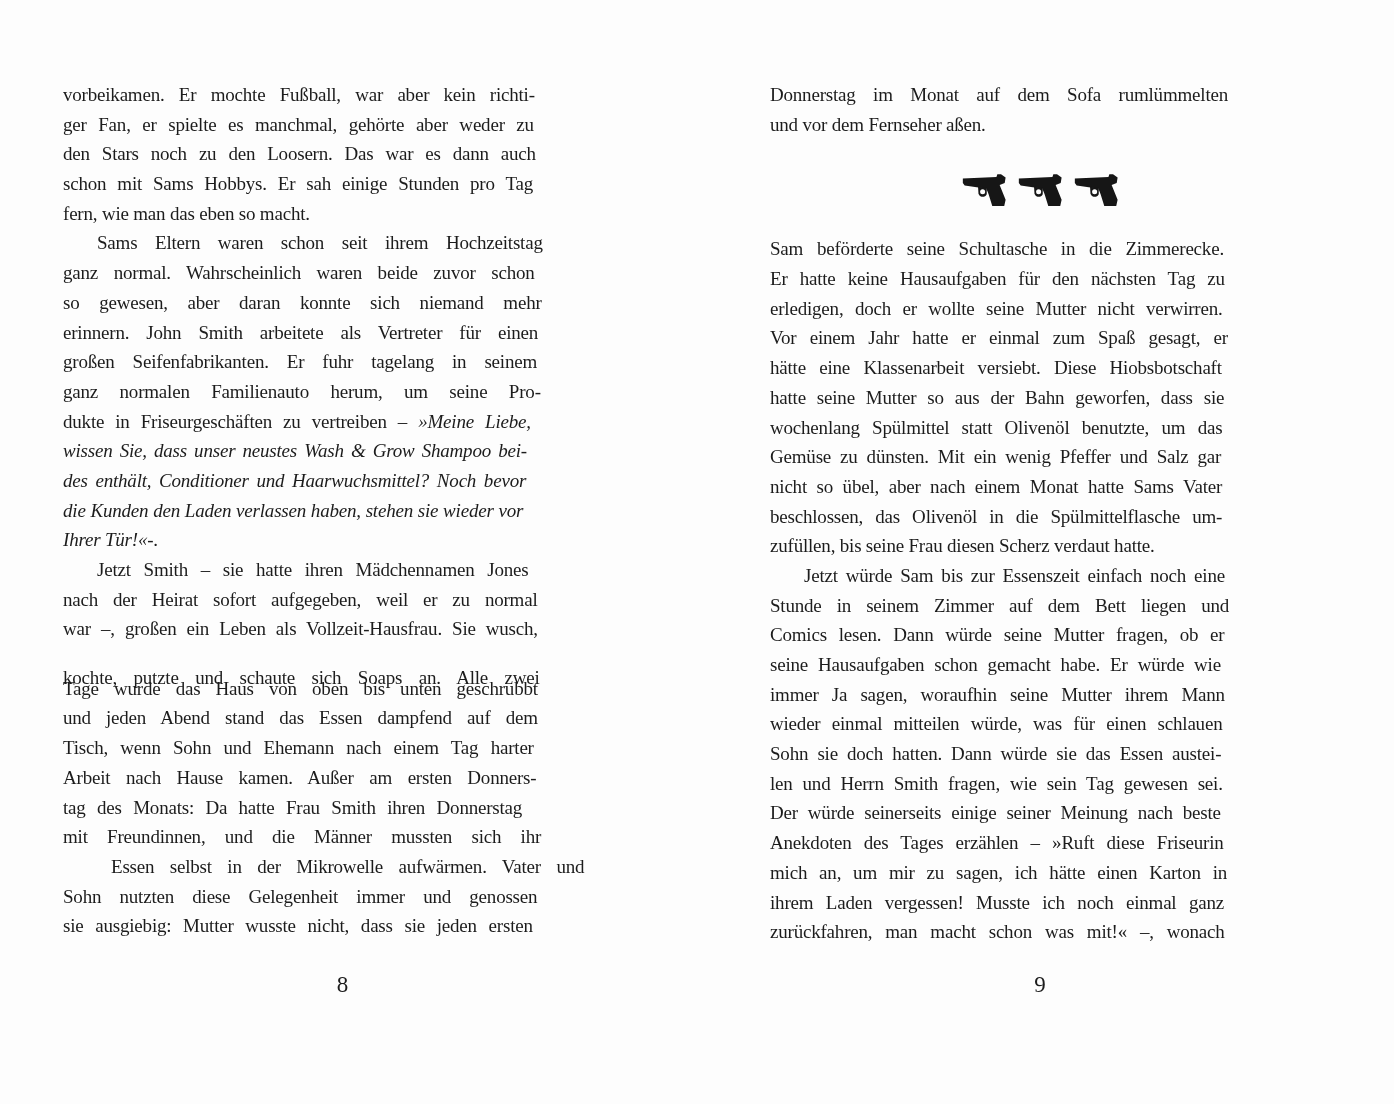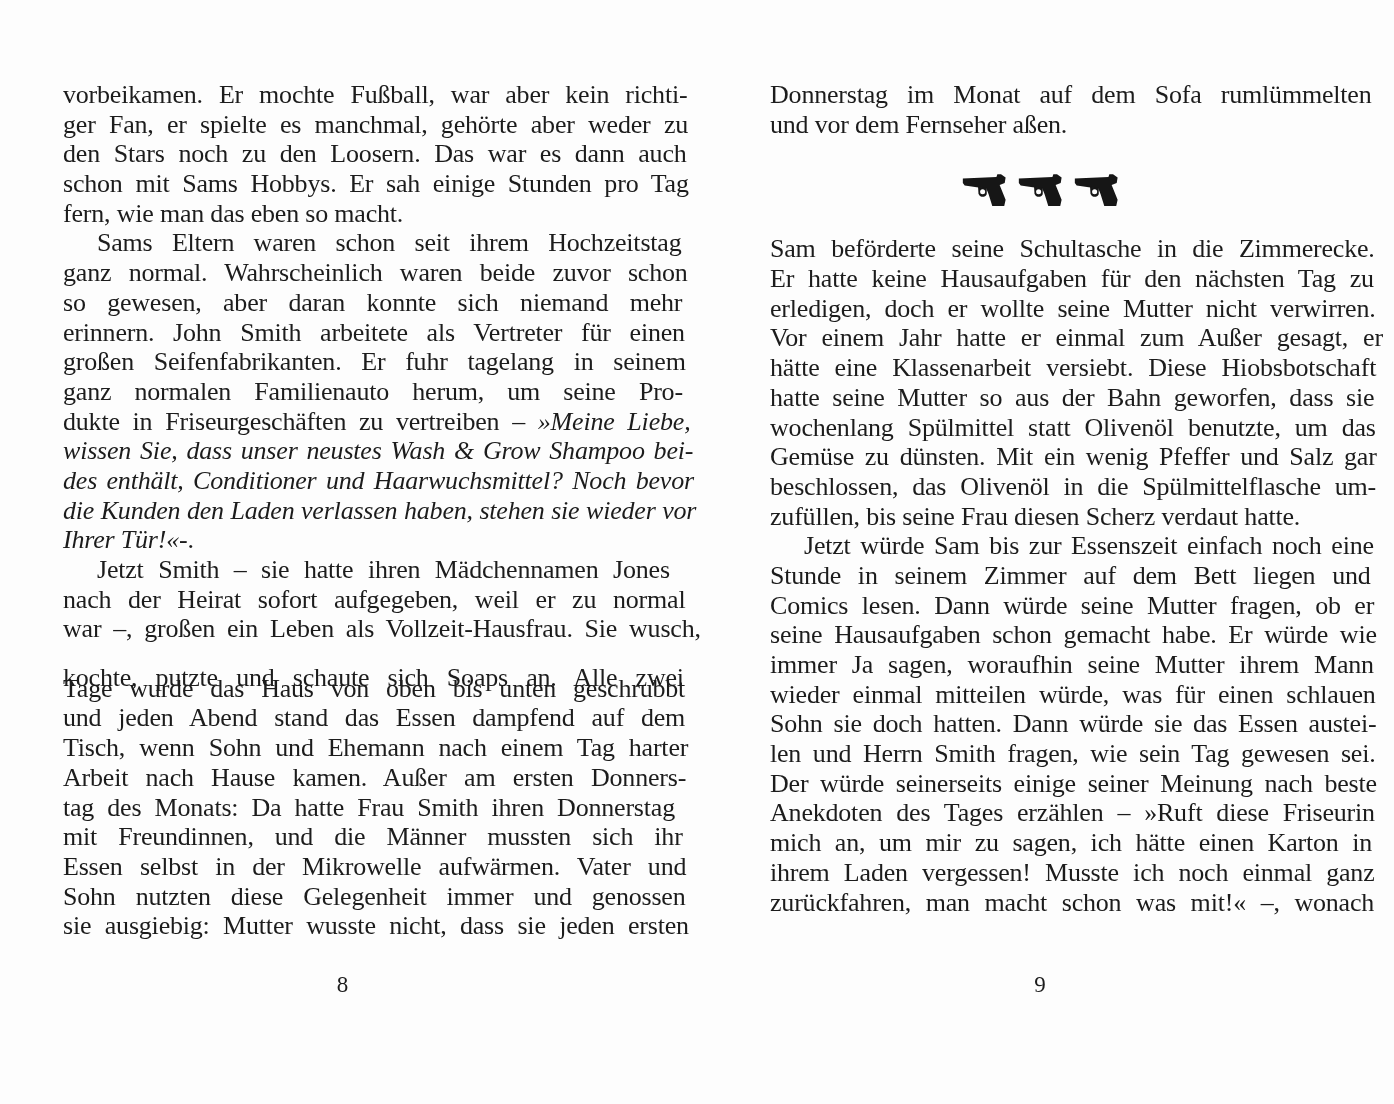--- a/index.html
+++ b/index.html
@@ -9,21 +9,21 @@
     position:relative;
     font-family:"Liberation Serif","DejaVu Serif",serif;
     color:#1c1c1c;
     overflow:hidden;
   }
   .page{position:absolute;top:80px;}
   #page-left{left:63px;width:559px;}
   #page-right{left:770px;width:540px;}
   .line{
     height:29.7px;line-height:29.7px;
-    font-size:26px;letter-spacing:-0.2px;
+    font-size:19px;letter-spacing:-0.2px;
     white-space:nowrap;
   }
   .line.indent{padding-left:34px;}
   .inner{display:inline-block;white-space:nowrap;}
   .it{font-style:italic;}
   .gun-divider{
     height:95px;box-sizing:border-box;padding-top:6px;
     display:flex;align-items:center;justify-content:center;gap:10px;
   }
   .gun-divider svg{display:block;}
@@ -58,21 +58,21 @@
         <div class="line indent"><span class="inner" style="word-spacing: 8.21px;">Jetzt Smith – sie hatte ihren Mädchennamen Jones</span></div>
         <div class="line"><span class="inner" style="word-spacing: 10.43px;">nach der Heirat sofort aufgegeben, weil er zu normal</span></div>
         <div class="line"><span class="inner" style="word-spacing: 5.54px;">war –, großen ein Leben als Vollzeit-Hausfrau. Sie wusch,</span></div>
         <div class="line"><span class="inner" style="word-spacing: 11.91px; margin-top: 19px;">kochte, putzte und schaute sich Soaps an. Alle zwei</span></div>
         <div class="line"><span class="inner" style="word-spacing: 10.62px;">Tage wurde das Haus von oben bis unten geschrubbt</span></div>
         <div class="line"><span class="inner" style="word-spacing: 10.55px;">und jeden Abend stand das Essen dampfend auf dem</span></div>
         <div class="line"><span class="inner" style="word-spacing: 7.69px;">Tisch, wenn Sohn und Ehemann nach einem Tag harter</span></div>
         <div class="line"><span class="inner" style="word-spacing: 11px;">Arbeit nach Hause kamen. Außer am ersten Donners-</span></div>
         <div class="line"><span class="inner" style="word-spacing: 6.85px;">tag des Monats: Da hatte Frau Smith ihren Donnerstag</span></div>
         <div class="line"><span class="inner" style="word-spacing: 14.79px;">mit Freundinnen, und die Männer mussten sich ihr</span></div>
-        <div class="line"><span class="inner" style="word-spacing: 10.93px;">Essen selbst in der Mikrowelle aufwärmen. Vater und</span></div>
+        <div class="line"><span class="inner" style="word-spacing: 10.93px; margin-left: 48px;">Essen selbst in der Mikrowelle aufwärmen. Vater und</span></div>
         <div class="line"><span class="inner" style="word-spacing: 13.68px;">Sohn nutzten diese Gelegenheit immer und genossen</span></div>
         <div class="line"><span class="inner" style="word-spacing: 7.18px;">sie ausgiebig: Mutter wusste nicht, dass sie jeden ersten</span></div>
       </div>
     <div class="page-number">8</div>
   </div>
 
   <div class="page" id="page-right">
     <div class="text-block" id="right-text-top">
         <div class="line"><span class="inner" style="word-spacing: 12.93px;">Donnerstag im Monat auf dem Sofa rumlümmelten</span></div>
         <div class="line end"><span class="inner">und vor dem Fernseher aßen.</span></div>
@@ -93,25 +93,26 @@
         <path fill="#161616" d="M4,14 L77,11 L79,5 L87,5 L97,12 L95,24 L84,28 L97,60 L94,74 L68,74 L60,48 L55,36 L34,33 L8,29 L4,24 Z"></path>
         <path fill="#161616" d="M56,34 L37,32 L38,47 C42,56 52,56 56,48 Z"></path>
         <circle cx="47" cy="43" r="5.5" fill="#fdfdfd"></circle>
       </svg>
     </div>
 
     <div class="text-block" id="right-text-bottom">
         <div class="line"><span class="inner" style="word-spacing: 9.21px;">Sam beförderte seine Schultasche in die Zimmerecke.</span></div>
         <div class="line"><span class="inner" style="word-spacing: 7.56px;">Er hatte keine Hausaufgaben für den nächsten Tag zu</span></div>
         <div class="line"><span class="inner" style="word-spacing: 6.91px;">erledigen, doch er wollte seine Mutter nicht verwirren.</span></div>
-        <div class="line"><span class="inner" style="word-spacing: 8.64px;">Vor einem Jahr hatte er einmal zum Außer gesagt, er</span></div>
+        <div class="line"><span class="inner" style="word-spacing: 8.64px;">Vor einem Jahr hatte er einmal zum Spaß gesagt, er</span></div>
         <div class="line"><span class="inner" style="word-spacing: 8.78px;">hätte eine Klassenarbeit versiebt. Diese Hiobsbotschaft</span></div>
         <div class="line"><span class="inner" style="word-spacing: 6.39px;">hatte seine Mutter so aus der Bahn geworfen, dass sie</span></div>
         <div class="line"><span class="inner" style="word-spacing: 7.77px;">wochenlang Spülmittel statt Olivenöl benutzte, um das</span></div>
         <div class="line"><span class="inner" style="word-spacing: 4.45px;">Gemüse zu dünsten. Mit ein wenig Pfeffer und Salz gar</span></div>
+        <div class="line"><span class="inner" style="word-spacing: 5.02px;">nicht so übel, aber nach einem Monat hatte Sams Vater</span></div>
         <div class="line"><span class="inner" style="word-spacing: 7.59px;">beschlossen, das Olivenöl in die Spülmittelflasche um-</span></div>
         <div class="line end"><span class="inner">zufüllen, bis seine Frau diesen Scherz verdaut hatte.</span></div>
         <div class="line indent"><span class="inner" style="word-spacing: 3.4px;">Jetzt würde Sam bis zur Essenszeit einfach noch eine</span></div>
         <div class="line"><span class="inner" style="word-spacing: 10.55px;">Stunde in seinem Zimmer auf dem Bett liegen und</span></div>
         <div class="line"><span class="inner" style="word-spacing: 7.3px;">Comics lesen. Dann würde seine Mutter fragen, ob er</span></div>
         <div class="line"><span class="inner" style="word-spacing: 5.43px;">seine Hausaufgaben schon gemacht habe. Er würde wie</span></div>
         <div class="line"><span class="inner" style="word-spacing: 8.65px;">immer Ja sagen, woraufhin seine Mutter ihrem Mann</span></div>
         <div class="line"><span class="inner" style="word-spacing: 6.76px;">wieder einmal mitteilen würde, was für einen schlauen</span></div>
         <div class="line"><span class="inner" style="word-spacing: 4.56px;">Sohn sie doch hatten. Dann würde sie das Essen austei-</span></div>
         <div class="line"><span class="inner" style="word-spacing: 5.41px;">len und Herrn Smith fragen, wie sein Tag gewesen sei.</span></div>

